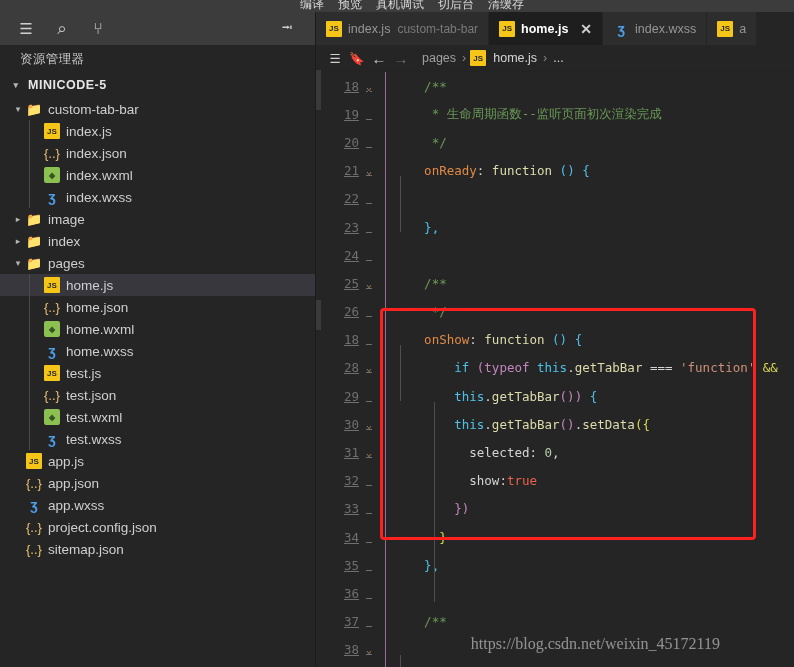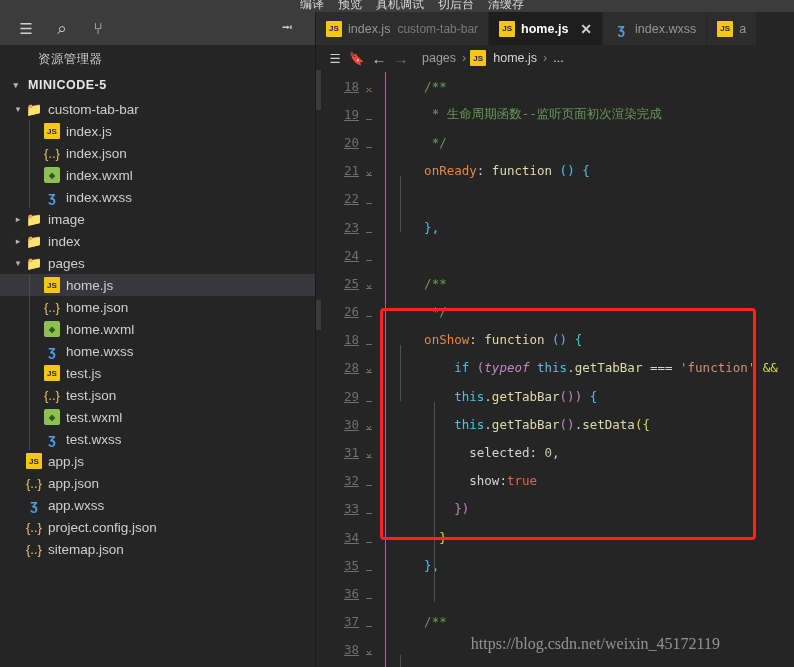--- a/index.html
+++ b/index.html
@@ -70,21 +70,20 @@
   }
   .side-icons .spacer { flex: 1; }
   .explorer-title {
     height: 28px;
     display: flex;
     align-items: center;
     padding-left: 20px;
     font-size: 12.5px;
     color: #c8c8c8;
     letter-spacing: .4px;
-    margin-left: 18px;
   }
   .root-row {
     height: 24px;
     display: flex;
     align-items: center;
     padding-left: 8px;
     font-size: 12.5px;
     font-weight: bold;
     color: #e6e6e6;
     letter-spacing: .5px;
@@ -260,21 +259,21 @@
     font-size: 12.5px;
   }
   .ind-guide {
     position: absolute;
     width: 1px;
     background: #4e4e4e;
   }
 
   
   .t-com  { color: #6a9955; }
-  .t-key  { color: #c586c0; font-style: italic; }
+  .t-key  { color: #c586c0; }
   .t-fn   { color: #dcdcaa; }
   .t-prop { color: #e08a45; }
   .t-this { color: #4fc1e9; }
   .t-meth { color: #dcdcaa; }
   .t-str  { color: #ce9178; }
   .t-num  { color: #b5cea8; }
   .t-par1 { color: #4fc1e9; }
   .t-par2 { color: #c586c0; }
   .t-par3 { color: #dcdc52; }
   .t-plain{ color: #d4d4d4; }

